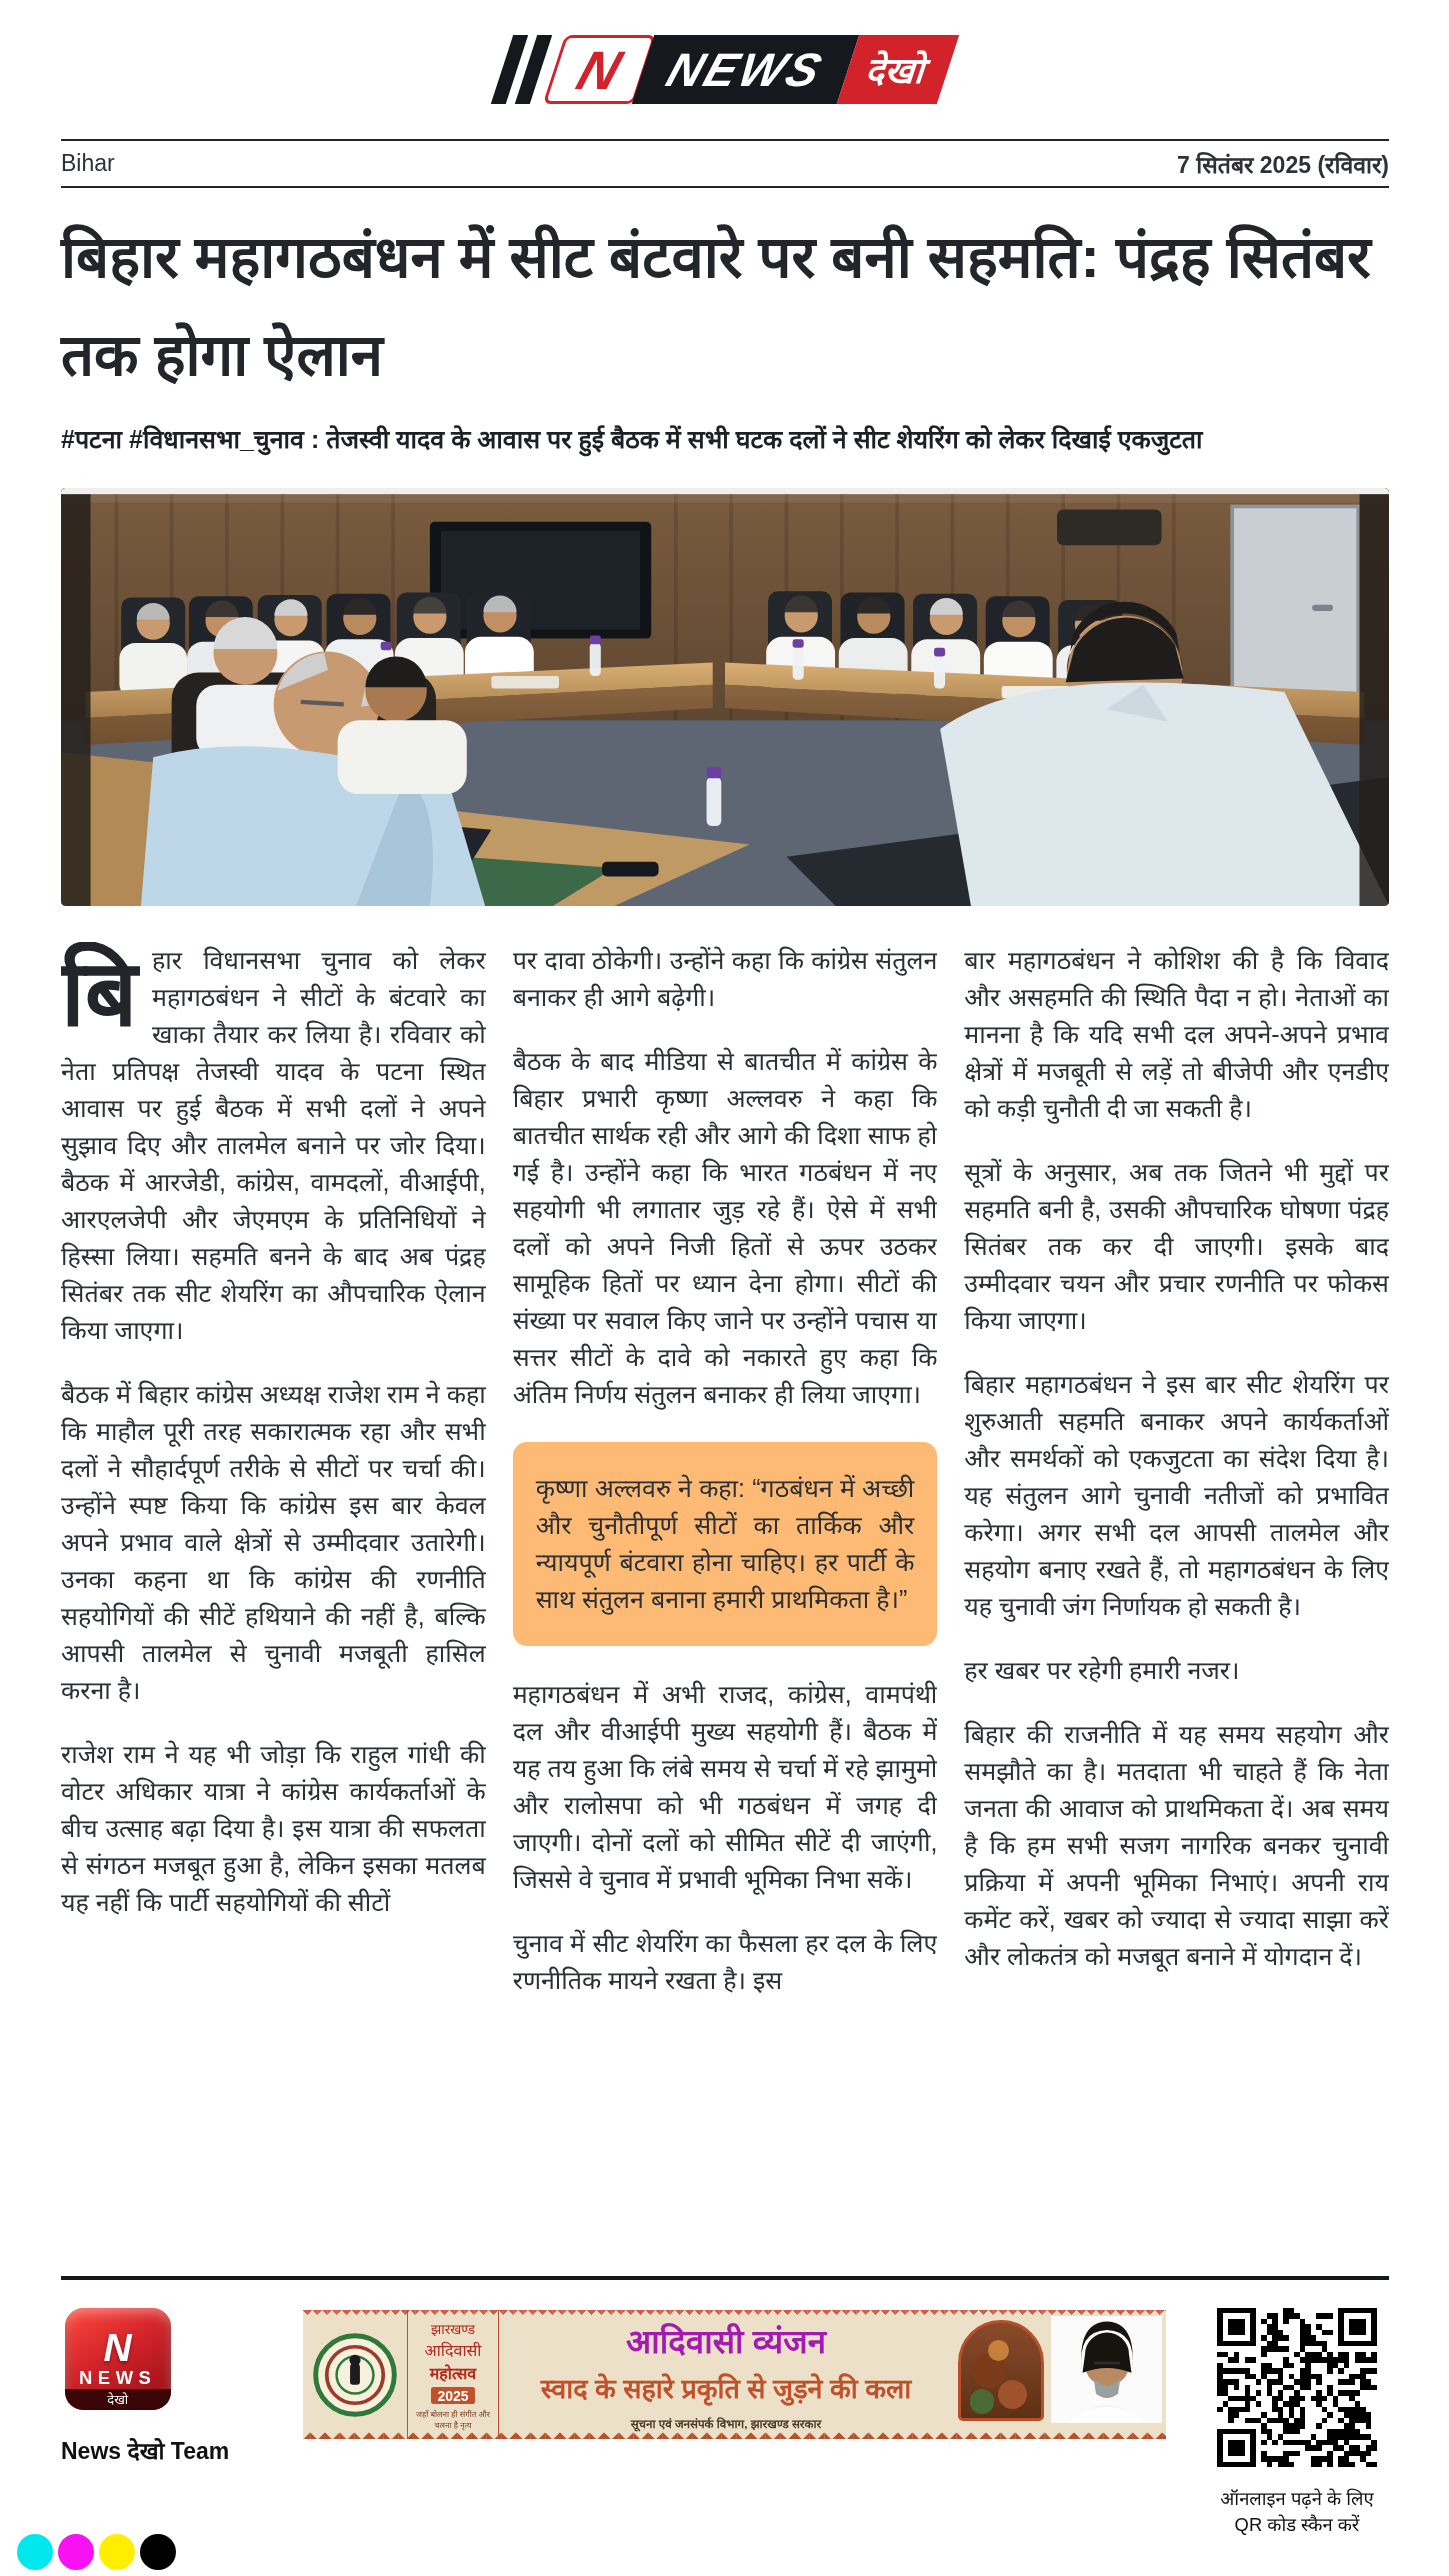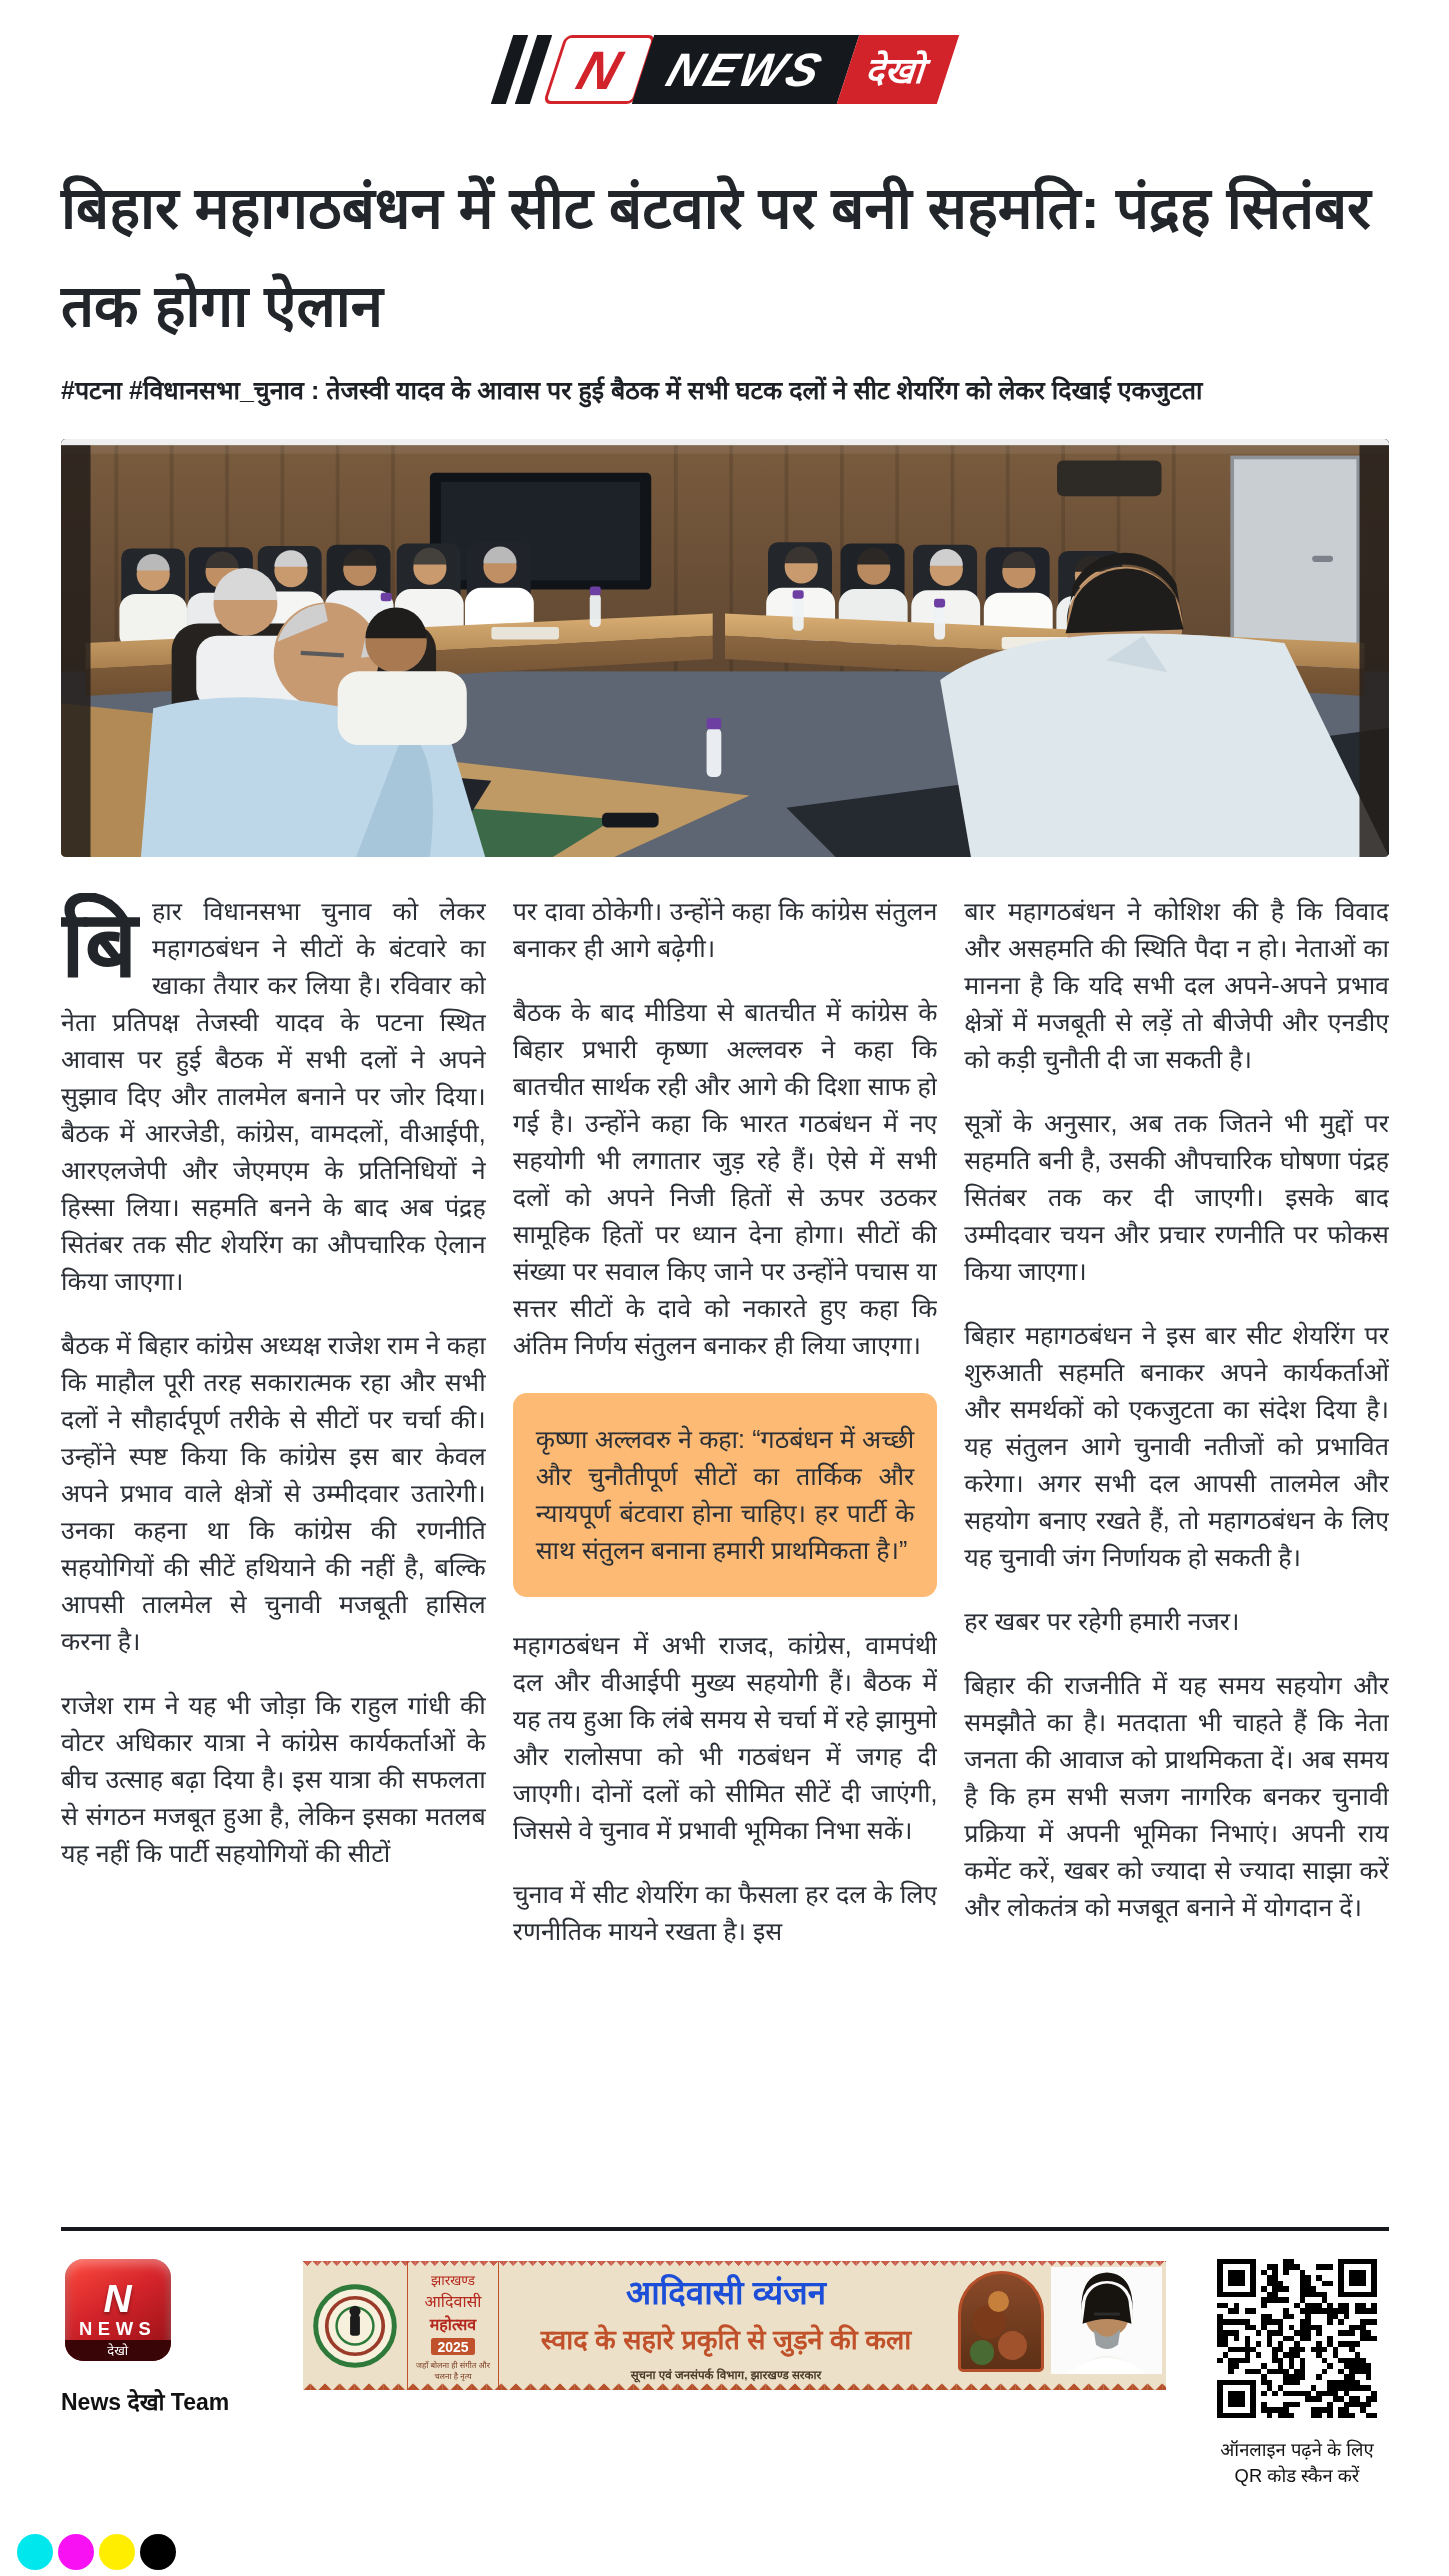--- a/index.html
+++ b/index.html
@@ -71,21 +71,21 @@
   .b-seal { width:104px; display:flex; align-items:center; justify-content:center; }
   .b-strip { width:92px; border-left:1.8px solid #c0512b; border-right:1.8px solid #c0512b;
     display:flex; flex-direction:column; align-items:center; justify-content:center; gap:1.2px;
     color:#b5281e; text-align:center; padding:3.7px 2.5px; }
   .b-strip .l1 { font-size:13.5px; font-weight:400; }
   .b-strip .l2 { font-size:16px; font-weight:400; }
   .b-strip .l3 { font-size:16px; font-weight:800; }
   .b-strip .yr { font-size:14px; font-weight:800; background:#c0512b; color:#fff; padding:0.6px 6.1px; border-radius:2.5px; margin-top:1.8px;}
   .b-strip .tg { font-size:8px; color:#7a3b22; margin-top:2.5px; }
   .b-center { flex:1; display:flex; flex-direction:column; align-items:center; justify-content:center; padding:0 11px; }
-  .b-title { font-size:33px; font-weight:800; color:#1d4ed8; }
+  .b-title { font-size:33px; font-weight:800; color:#a21caf; }
   .b-sub { font-size:27px; font-weight:800; color:#c0512b; margin-top:6.1px; }
   .b-credit { font-size:11.7px; font-weight:700; color:#4a3a28; margin-top:8.6px; }
   .b-food { width:86px; margin:9.8px 4.9px 18.4px; border:3.1px solid #b5502a; border-radius:43px 43px 4.9px 4.9px;
     background:linear-gradient(180deg,#8a4a2a,#5d3015); position:relative; overflow:hidden; }
   .b-food i { position:absolute; border-radius:50%; }
   .b-portrait { width:111px; background:#fbfbfb; margin:6.1px 3.7px 16px 2.5px; display:flex; align-items:flex-end; justify-content:center; overflow:hidden; }
 
   .f-right { width:184px; display:flex; flex-direction:column; align-items:center; }
   .qr { width:160px; height:160px; background:#fff; display:grid; grid-template-columns:repeat(29,5.5px); grid-auto-rows:5.5px; }
   .qr b { background:#000; }
@@ -108,20 +108,24 @@
         </div>
       <div class="newsbox">
           <span>NEWS</span>
         </div>
       <div class="dekhobox">
           <span>देखो</span>
         </div>
     </div>
   </div>
 
+  <div class="meta-row">
+    <span class="meta-section">Bihar</span>
+    <span class="meta-date">7 सितंबर 2025 (रविवार)</span>
+  </div>
 
   <h1 class="headline">बिहार महागठबंधन में सीट बंटवारे पर बनी सहमति: पंद्रह सितंबर तक होगा ऐलान</h1>
   <div class="subheadline">#पटना #विधानसभा_चुनाव : तेजस्वी यादव के आवास पर हुई बैठक में सभी घटक दलों ने सीट शेयरिंग को लेकर दिखाई एकजुटता</div>
 
   <div class="photo">
     <svg viewBox="0 0 2160 680" preserveAspectRatio="none">
       <defs>
         <linearGradient id="wood" x1="0" y1="0" x2="0" y2="1">
           <stop offset="0" stop-color="#7a5c3e"></stop>
             <stop offset="1" stop-color="#4a3628"></stop>

